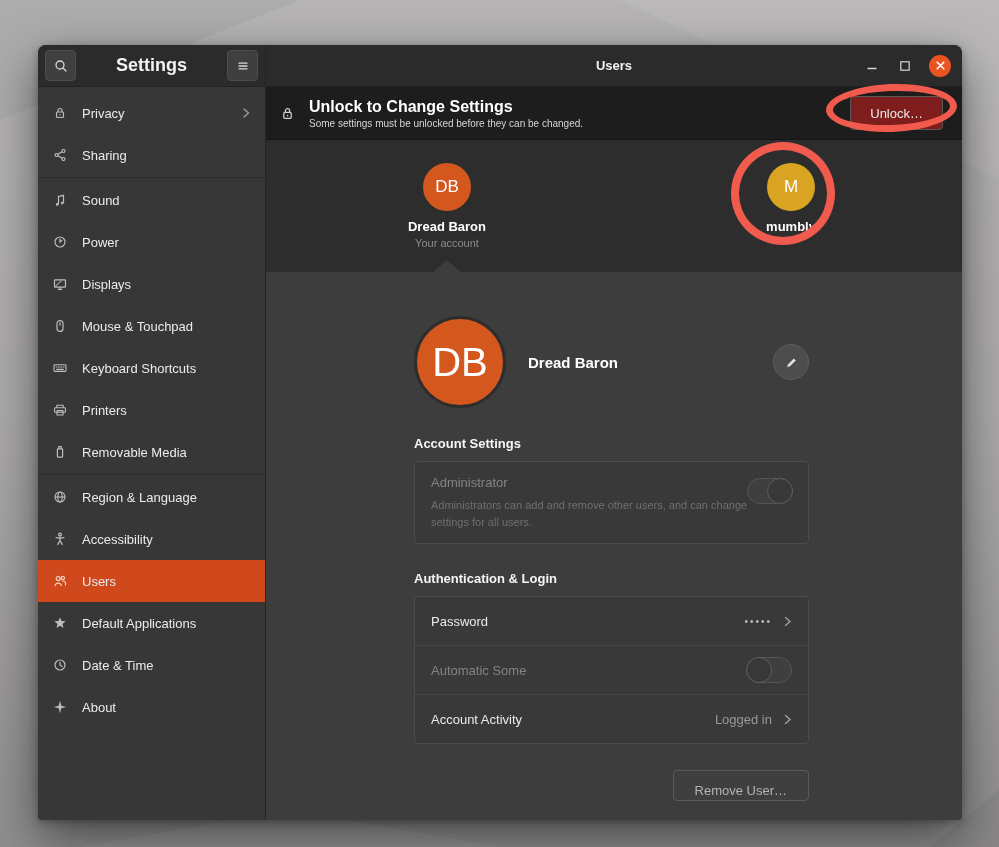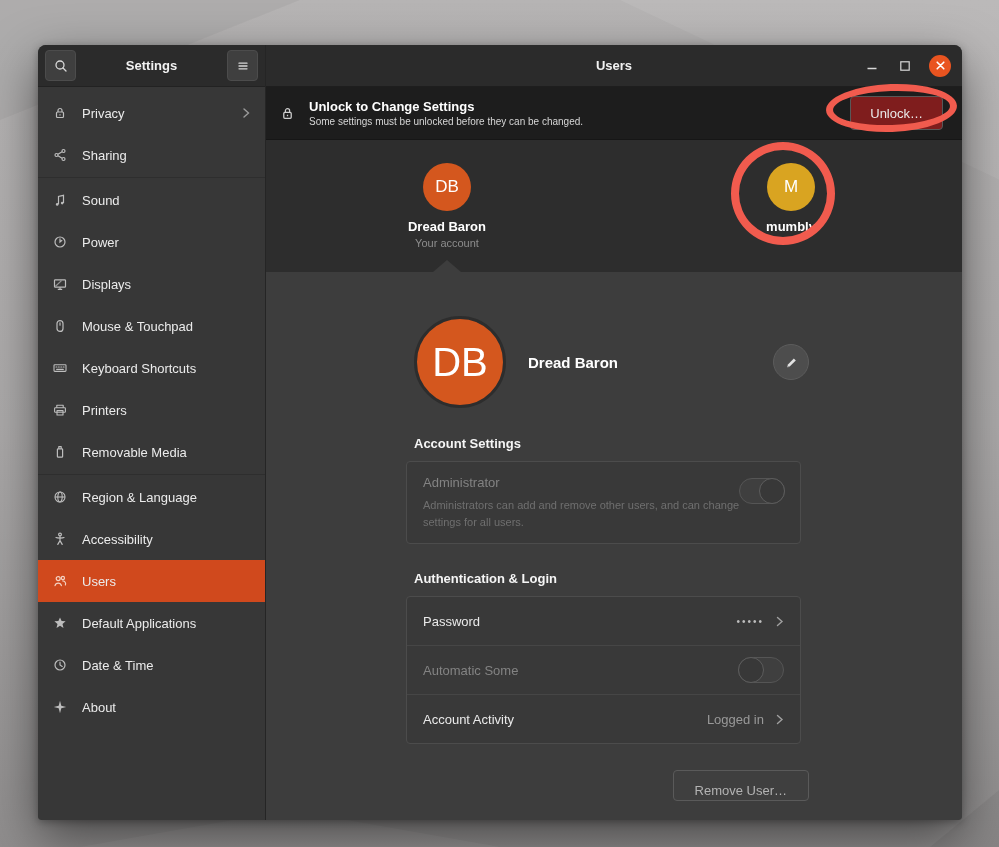--- a/index.html
+++ b/index.html
@@ -18,56 +18,56 @@
   .window {
     position:absolute; left:38px; top:45px; width:924px; height:775px;
     border-radius:8px 8px 3px 3px; overflow:hidden; display:flex;
     box-shadow:0 18px 50px rgba(0,0,0,0.5), 0 2px 8px rgba(0,0,0,0.3);
   }
 
   
   .sidebar { width:228px; min-width:228px; background:#373737; border-right:1px solid #252525; display:flex; flex-direction:column; }
   .sidebar-header { height:42px; min-height:42px; background:#2b2b2b; border-bottom:1px solid #222; display:flex; align-items:center; padding:0 7px; }
   .icon-btn { width:31px; height:31px; border-radius:4px; background:#3f3f3f; border:1px solid #4c4c4c; display:flex; align-items:center; justify-content:center; cursor:pointer; }
-  .sidebar-title { flex:1; text-align:center; color:#f2f2f2; font-weight:bold; font-size:13px; }
+  .sidebar-title { flex:1; text-align:center; color:#f2f2f2; font-weight:bold; font-size:18px; }
   .sidebar-list { flex:1; padding-top:5px; overflow:hidden; }
   .side-item { height:42px; display:flex; align-items:center; padding:0 14px; gap:14px; color:#ebebeb; font-size:13px; cursor:pointer; }
   .side-item .ic { width:16px; height:16px; display:flex; align-items:center; justify-content:center; }
   .side-item .chev { margin-left:auto; display:flex; }
   .side-item.selected { background:#d0491d; }
   .side-sep { height:1px; background:#2e2e2e; margin:1px 0; }
 
   
   .main { flex:1; display:flex; flex-direction:column; background:#3d3d3d; position:relative; }
   .titlebar { height:42px; min-height:42px; background:#2b2b2b; border-bottom:1px solid #1e1e1e; display:flex; align-items:center; position:relative; }
   .titlebar-title { position:absolute; left:0; right:0; text-align:center; font-weight:bold; font-size:13px; color:#f2f2f2; }
   .win-controls { margin-left:auto; display:flex; align-items:center; gap:15px; padding-right:11px; z-index:2; }
   .ctrl { width:18px; height:18px; display:flex; align-items:center; justify-content:center; cursor:pointer; }
   .ctrl-close { width:22px; height:22px; border-radius:50%; display:flex; align-items:center; justify-content:center; cursor:pointer; }
 
   .banner { height:53px; min-height:53px; background:#1d1d1d; border-bottom:1px solid #161616; display:flex; align-items:center; padding:0 13px; gap:13px; }
-  .banner-t1 { font-size:13px; font-weight:bold; color:#ffffff; }
+  .banner-t1 { font-size:16px; font-weight:bold; color:#ffffff; }
   .banner-t2 { font-size:10px; color:#d6d6d6; margin-top:2px; }
   .unlock-btn { margin-left:auto; margin-right:6px; background:#7f1d1d; border:1px solid #585858; color:#eaeaea; font-size:13px; padding:0 19px; height:34px; border-radius:4px; font-family:inherit; cursor:pointer; }
 
   .carousel { height:132px; min-height:132px; background:#2d2d2d; position:relative; }
   .chip { position:absolute; width:140px; text-align:center; cursor:pointer; }
   .chip-avatar { width:48px; height:48px; border-radius:50%; margin:0 auto; display:flex; align-items:center; justify-content:center; color:#fff; font-size:17px; }
   .chip-name { margin-top:8px; font-weight:bold; font-size:13px; color:#ffffff; }
   .chip-note { margin-top:3px; font-size:11px; color:#8d8d8d; }
   .pointer { position:absolute; bottom:0; width:0; height:0; border-left:14px solid transparent; border-right:14px solid transparent; border-bottom:12px solid #3d3d3d; }
 
   .content { flex:1; position:relative; }
   .profile-row { position:absolute; left:148px; top:44px; width:395px; height:92px; display:flex; align-items:center; }
   .big-avatar { width:92px; height:92px; border-radius:50%; border:3px solid #2d2d2d; display:flex; align-items:center; justify-content:center; color:#fff; font-size:40px; }
   .profile-name { margin-left:22px; font-weight:bold; font-size:15px; color:#ffffff; }
   .edit-btn { margin-left:auto; width:36px; height:36px; border-radius:50%; background:#4d4d4d; border:1px solid #5c5c5c; display:flex; align-items:center; justify-content:center; cursor:pointer; }
 
   .section-header { position:absolute; left:148px; font-weight:bold; font-size:13px; color:#f5f5f5; }
-  .card { position:absolute; left:140px; width:395px; background:#393939; border:1px solid #4c4c4c; border-radius:4px; }
+  .card { position:absolute; left:148px; width:395px; background:#393939; border:1px solid #4c4c4c; border-radius:4px; }
   .card-row { height:48px; display:flex; align-items:center; padding:0 16px; position:relative;gap:47px; }
   .card-sep { height:1px; background:#464646; }
   .row-label { font-size:13px; color:#eaeaea; }
   .row-label.dim { color:#838383; }
   .row-end { margin-left:auto; display:flex; align-items:center; gap:11px; }
   .dots { font-size:10px; letter-spacing:2px; color:#bdbdbd; }
   .row-value { font-size:13px; color:#999999; }
 
   .admin-row { padding:13px 16px 14px; position:relative; }
   .admin-desc { margin-top:7px; font-size:11px; line-height:1.55; color:#6f6f6f; width:318px; }

